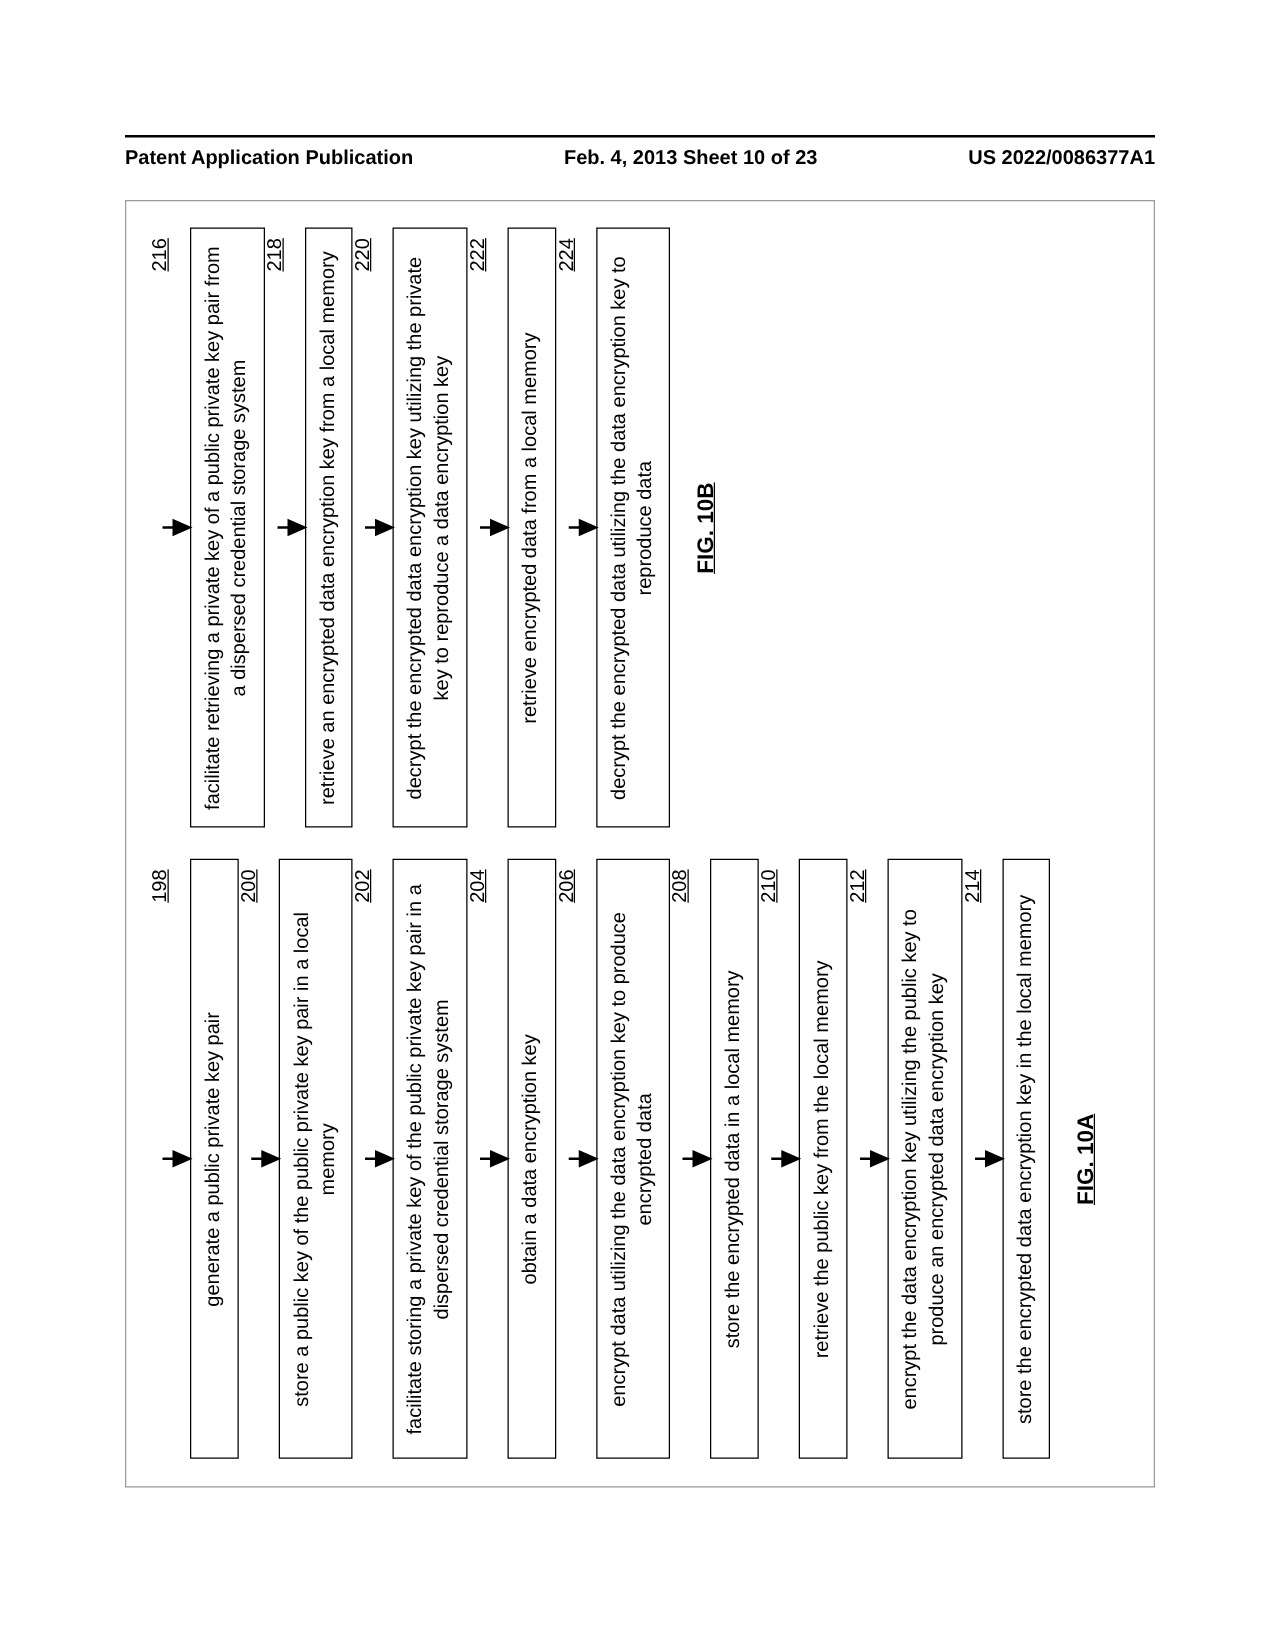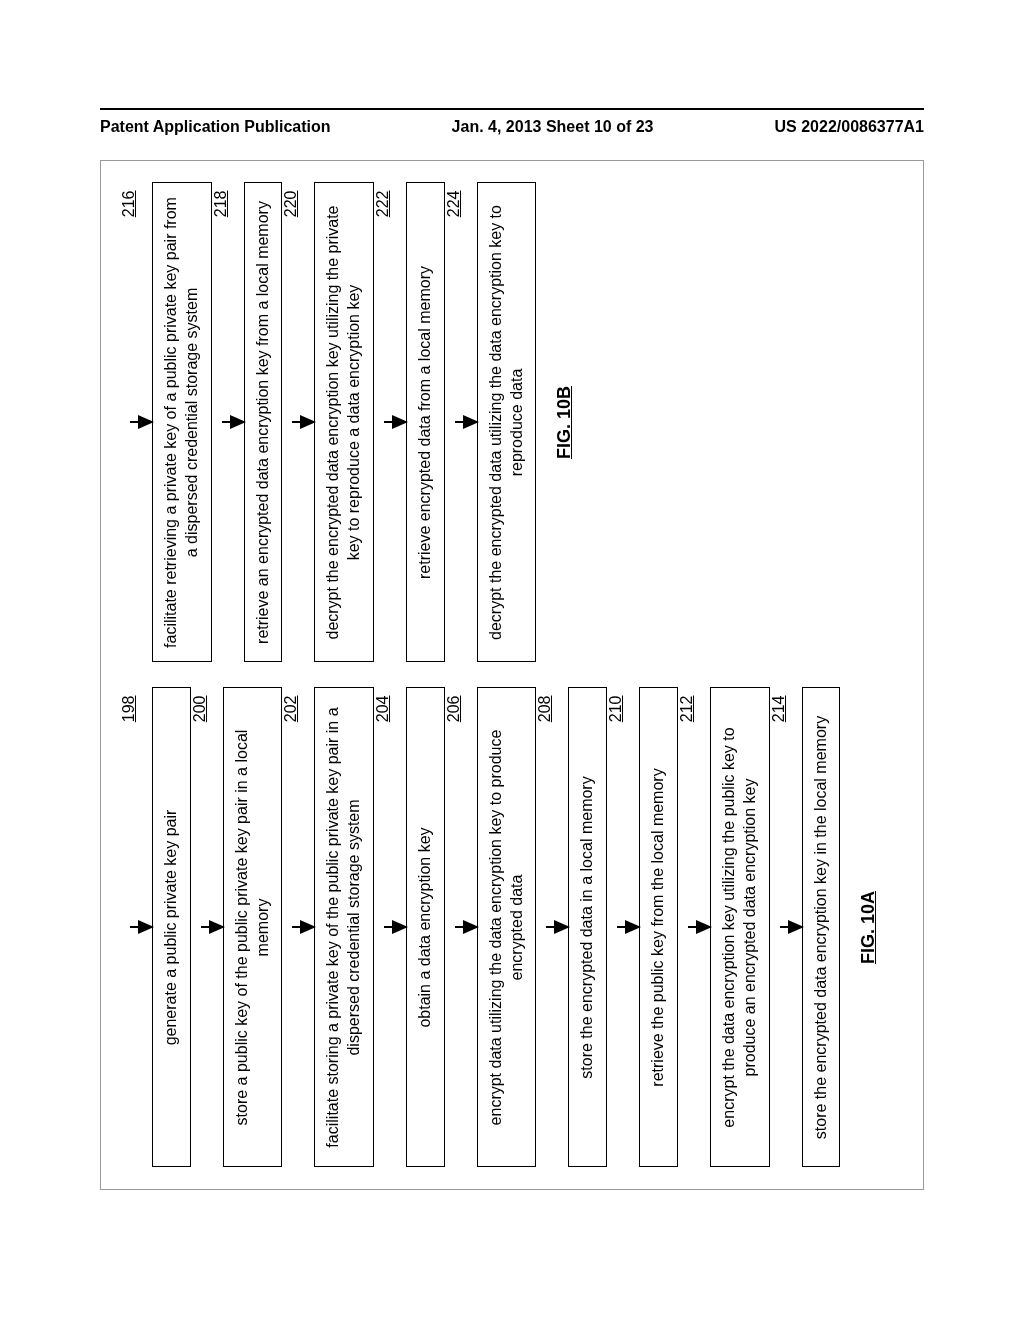--- a/index.html
+++ b/index.html
@@ -108,21 +108,21 @@
       text-decoration: underline;
       font-size: 18px;
       margin-top: 18px;
     }
   </style>
 </head>
 <body>
 
 <div class="page-header">
   <span>Patent Application Publication</span>
-  <span>Jan. 4, 2013  Sheet 10 of 23</span>
+  <span>Feb. 4, 2013  Sheet 10 of 23</span>
   <span>US 2022/0086377A1</span>
 </div>
 <div class="header-rule"></div>
 
 <div class="content-area">
   <div class="rotated-container">
 
     <div class="flowchart">
       <div class="step-wrapper">
         <div class="ref-num">198</div>

